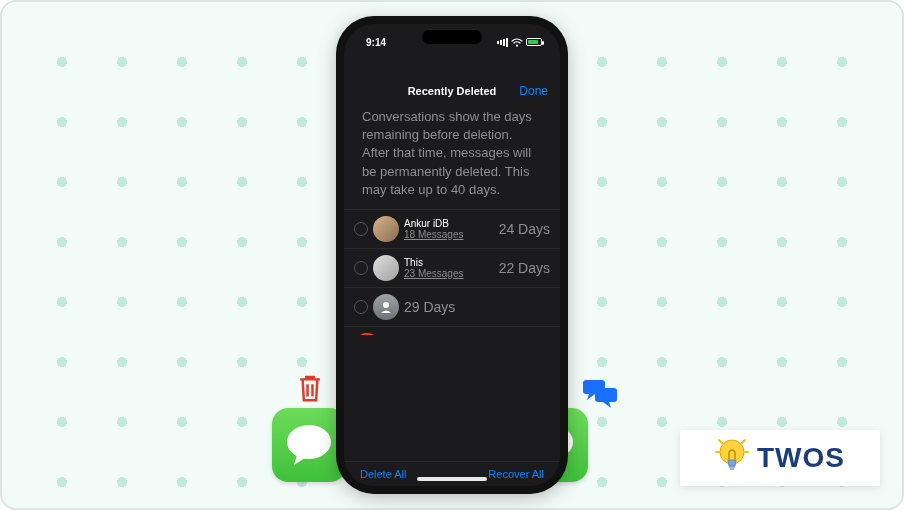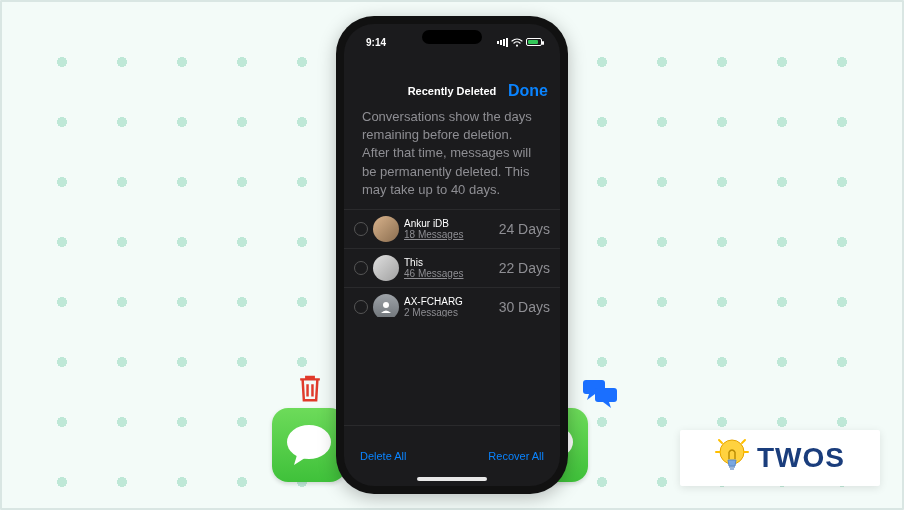--- a/index.html
+++ b/index.html
@@ -8,21 +8,21 @@
     height: 510px;
     font-family: -apple-system, BlinkMacSystemFont, "Segoe UI", sans-serif;
     position: relative;
     overflow: hidden;
   }
   .canvas {
     position: absolute;
     inset: 0;
     background: #f3fbf8;
     border: 2px solid #d9e6e3;
-    border-radius: 1px;
+    border-radius: 16px;
   }
   .dot-grid {
     position: absolute;
     inset: 20px;
     background-image: radial-gradient(circle, #a7e0c9 5px, transparent 5px);
     background-size: 60px 60px;
     background-position: 10px 10px;
     opacity: 0.7;
   }
 
@@ -83,21 +83,21 @@
   .navbar {
     display: flex;
     align-items: center;
     justify-content: center;
     position: relative;
     height: 26px;
     font-size: 11px;
     margin-top: 24px;
   }
   .nav-title { font-weight: 600; font-size: 11px; color:#fff; }
-  .nav-done { position: absolute; right: 12px; color: #0a84ff; font-weight: 700; font-size: 16px; }
+  .nav-done { position: absolute; right: 12px; color: #0a84ff; font-weight: 400; font-size: 12px; }
 
   .infotext {
     color: #8e8e93;
     font-size: 13px;
     line-height: 1.4;
     text-align: left;
     padding: 4px 18px 10px;
   }
 
   .list { flex: 1; overflow: hidden; }
@@ -126,21 +126,21 @@
   .avatar-photo2 { background: linear-gradient(135deg,#e0e0e0,#a0a0a0); }
   .avatar-reddit { background: #ff4500; color:#fff; font-weight:bold; }
   .row-main { flex: 1; min-width: 0; }
   .row-name { font-size: 10px; color:#fff; white-space: nowrap; overflow:hidden; text-overflow:ellipsis; }
   .row-sub { font-size: 10px; color:#8e8e93;text-decoration:underline; }
   .row-days { font-size: 14px; color:#8e8e93; white-space:nowrap; }
 
   .toolbar {
     display: flex;
     justify-content: space-between;
-    padding: 24px 16px;
+    padding: 6px 16px;
     border-top: 1px solid #2a2a2c;
     font-size: 11px;
     color: #0a84ff;
   }
   .toolbar span { }
   .home-indicator {
     position: absolute;
     bottom: 5px; left:50%; transform:translateX(-50%);
     width: 70px; height: 4px; background:#fff; border-radius: 3px; opacity:0.9;
   }
@@ -266,37 +266,23 @@
               <div class="row-name">Ankur iDB</div>
               <div class="row-sub">18 Messages</div>
             </div>
             <div class="row-days">24 Days</div>
           </div>
           <div class="row">
             <div class="select-circle"></div>
             <div class="avatar avatar-photo2"></div>
             <div class="row-main">
               <div class="row-name">This</div>
-              <div class="row-sub">46 Messages</div>
+              <div class="row-sub">23 Messages</div>
             </div>
             <div class="row-days">22 Days</div>
-          </div>
-          <div class="row">
-            <div class="select-circle"></div>
-            <div class="avatar avatar-gray">
-              <svg width="14" height="14" viewBox="0 0 14 14">
-                <circle cx="7" cy="5" r="3" fill="#fff"></circle>
-                <path d="M2 13 q5 -5 10 0" fill="#fff"></path>
-              </svg>
-            </div>
-            <div class="row-main">
-              <div class="row-name">AX-FCHARG</div>
-              <div class="row-sub">2 Messages</div>
-            </div>
-            <div class="row-days">30 Days</div>
           </div>
           <div class="row">
             <div class="select-circle"></div>
             <div class="avatar avatar-gray">
               <svg width="14" height="14" viewBox="0 0 14 14">
                 <circle cx="7" cy="5" r="3" fill="#fff"></circle>
                 <path d="M2 13 q5 -5 10 0" fill="#fff"></path>
               </svg>
             </div>
             <div class="row-days">29 Days</div>

